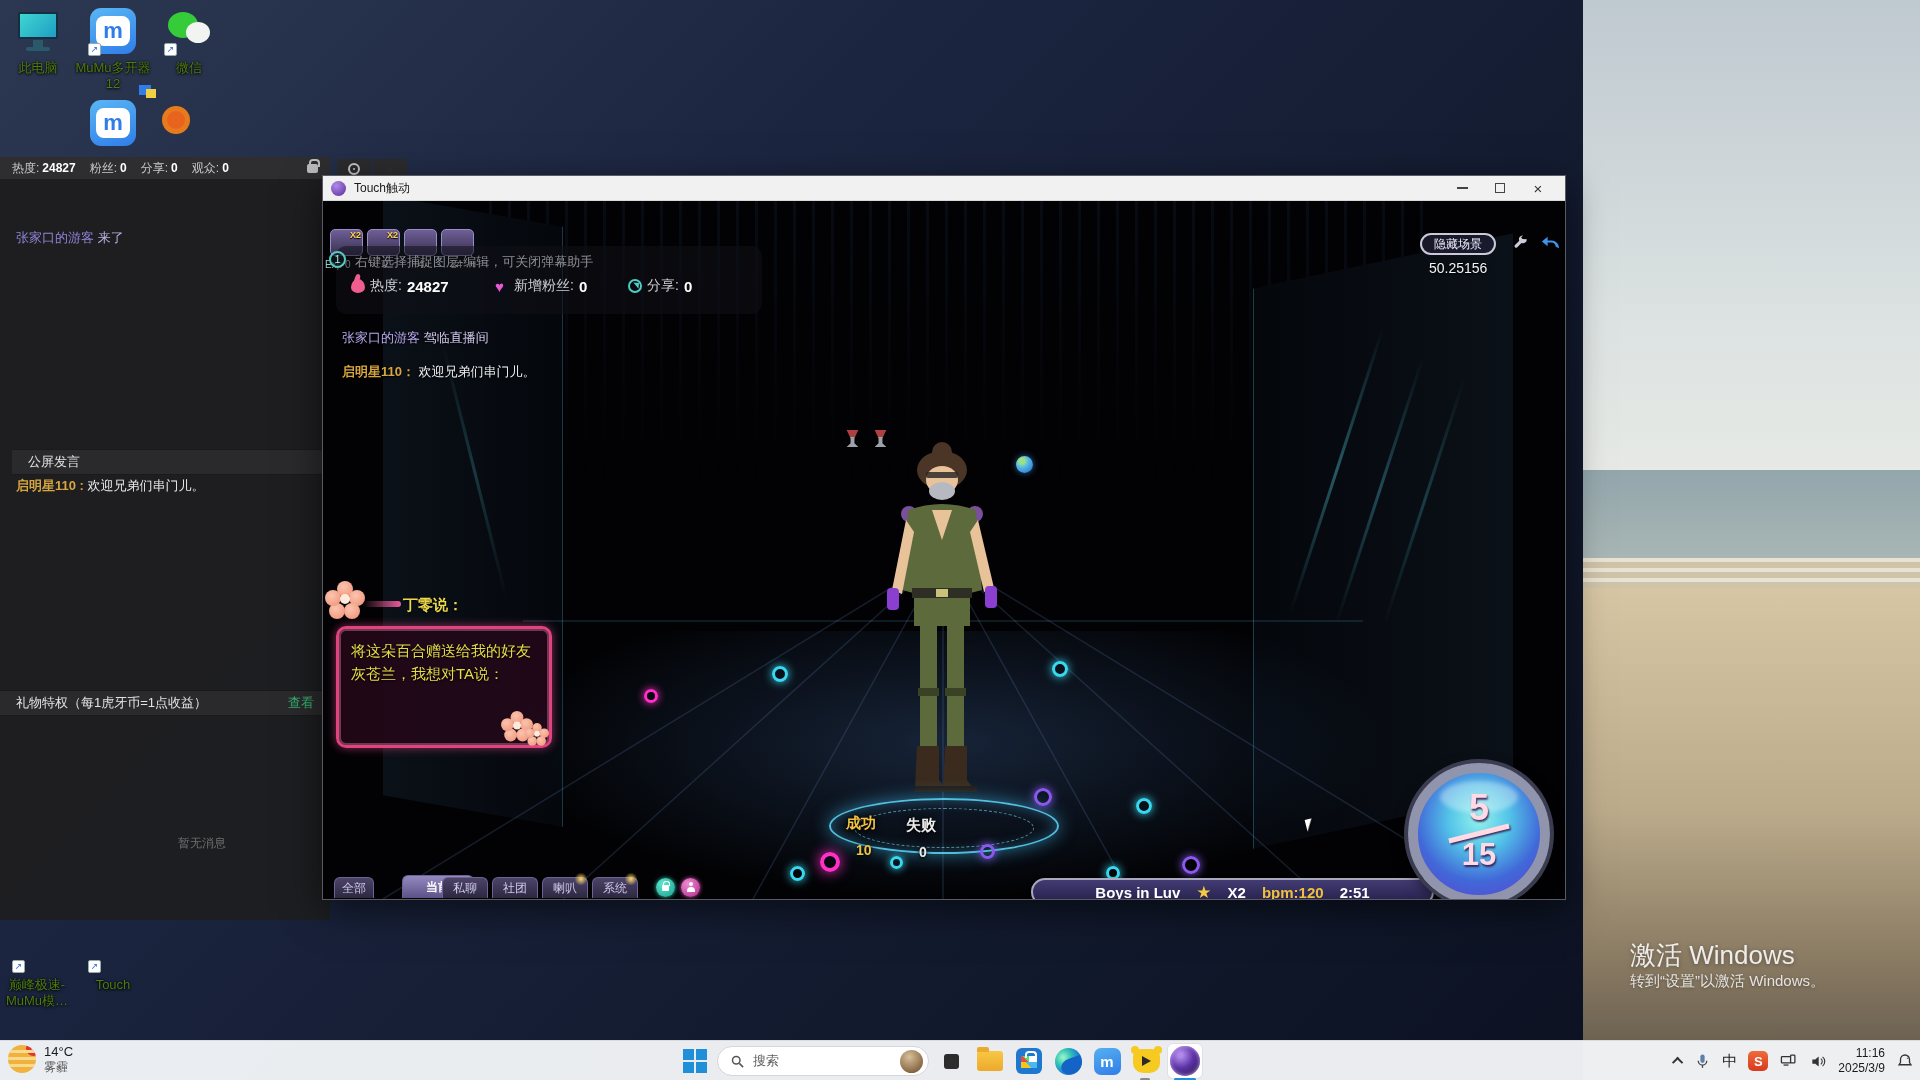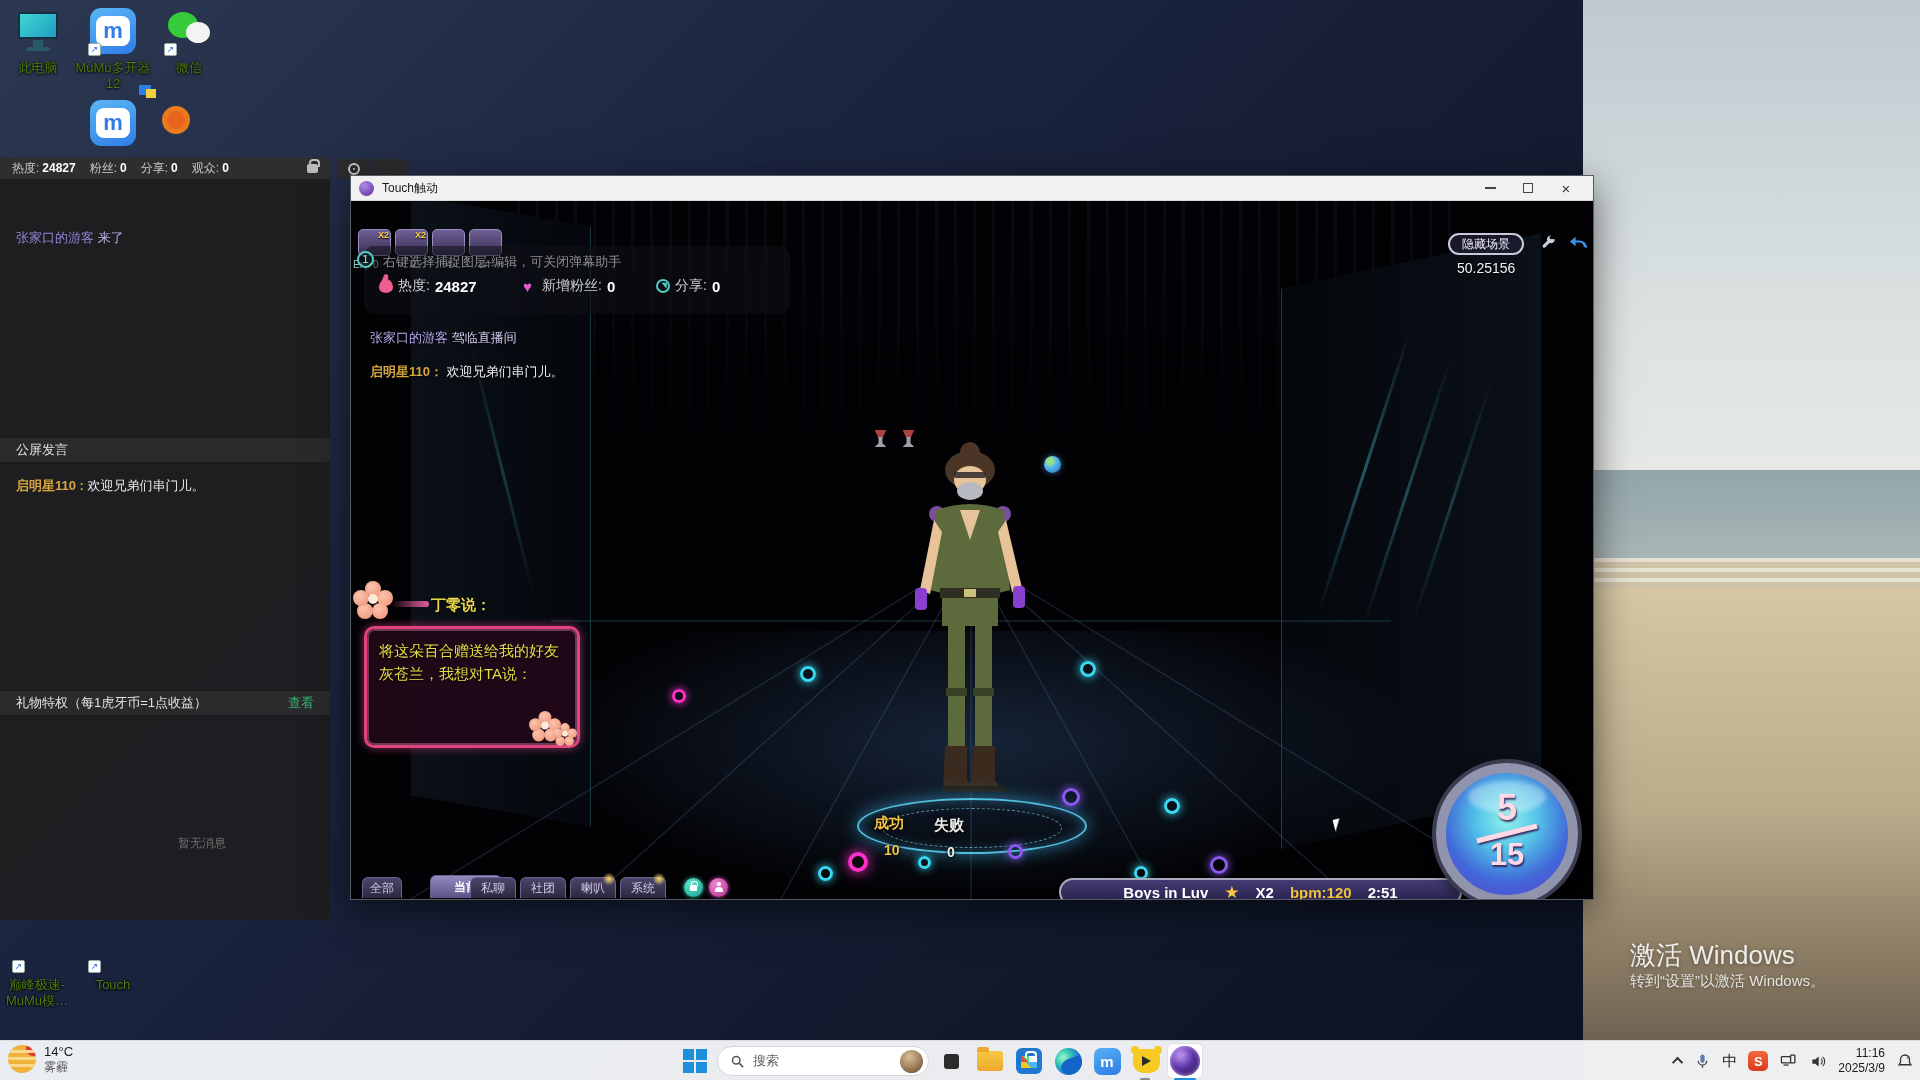--- a/index.html
+++ b/index.html
@@ -48,21 +48,21 @@
   .stat{display:flex;align-items:center;}
   .lock{width:11px;height:9px;background:#bbb;border-radius:2px;position:relative;margin-left:auto;}
   .lock:before{content:"";position:absolute;left:2px;top:-5px;width:7px;height:6px;border:2px solid #bbb;border-bottom:none;border-radius:4px 4px 0 0;}
   .secbar{position:absolute;left:0;width:330px;height:26px;background:#2a2a2c;border-top:1px solid #1a1a1a;border-bottom:1px solid #1a1a1a;display:flex;align-items:center;padding:0 16px;font-size:13px;color:#e2e2e2;}
   .pmsg{position:absolute;left:16px;font-size:13px;}
   .floaty{top:159px;width:34px;height:20px;background:#2c2c2e;display:flex;align-items:center;justify-content:center;color:#c8c8c8;}
   .target{width:12px;height:12px;border:2px solid #c8c8c8;border-radius:50%;position:relative;}
   .target:before{content:"";position:absolute;left:3px;top:3px;width:2px;height:2px;background:#c8c8c8;border-radius:50%;}
 
   
-  .gwin{left:350px;top:175px;width:1244px;height:725px;border:1px solid #5a5a62;box-shadow:0 10px 36px rgba(0,0,0,.55);background:#84cc16;padding-left:48px;}
+  .gwin{left:322px;top:175px;width:1244px;height:725px;border:1px solid #5a5a62;box-shadow:0 10px 36px rgba(0,0,0,.55);background:#84cc16;padding-left:48px;}
   .gtitle{position:absolute;left:0;top:0;width:100%;height:25px;background:#f1f1f1;border-bottom:1px solid #d9d9d9;display:flex;align-items:center;padding:0 8px;gap:8px;}
   .gtitle .appic{width:15px;height:15px;border-radius:50%;background:radial-gradient(circle at 35% 30%,#b08ae8,#5a2a9a);}
   .gtitle .t{font-size:12px;color:#1a1a1a;}
   .wbtns{margin-left:auto;display:flex;align-items:center;}
   .wbtn{width:38px;height:25px;display:flex;align-items:center;justify-content:center;color:#333;}
   .mini{width:11px;height:2px;background:#444;}
   .maxi{width:10px;height:10px;border:1.5px solid #444;}
   .xchar{font-size:15px;color:#333;line-height:1;}
   .gcontent{position:absolute;left:0;top:25px;width:1242px;height:698px;background:#020204;overflow:hidden;}
 
@@ -238,21 +238,21 @@
       <span class="stat">
           <span>观众:</span>
           <b>0</b>
         </span>
       <span class="lock"></span>
     </div>
     <div class="pmsg" style="top:72px;">
       <span style="color:#8f84d6;">张家口的游客</span>
       <span style="color:#b7b1e2;">来了</span>
     </div>
-    <div class="secbar" style="top:280px;">
+    <div class="secbar" style="top:292px;margin-left:12px;">
         <span>公屏发言</span>
       </div>
     <div class="pmsg" style="top:320px;">
       <span style="color:#d7a63f;font-weight:bold;">启明星110 :</span>
       <span style="color:#e9e9e9;">欢迎兄弟们串门儿。</span>
     </div>
     <div class="secbar" style="top:533px;">
       <span>礼物特权（每1虎牙币=1点收益）</span>
       <span style="margin-left:auto;color:#35b06f;">查看</span>
     </div>

